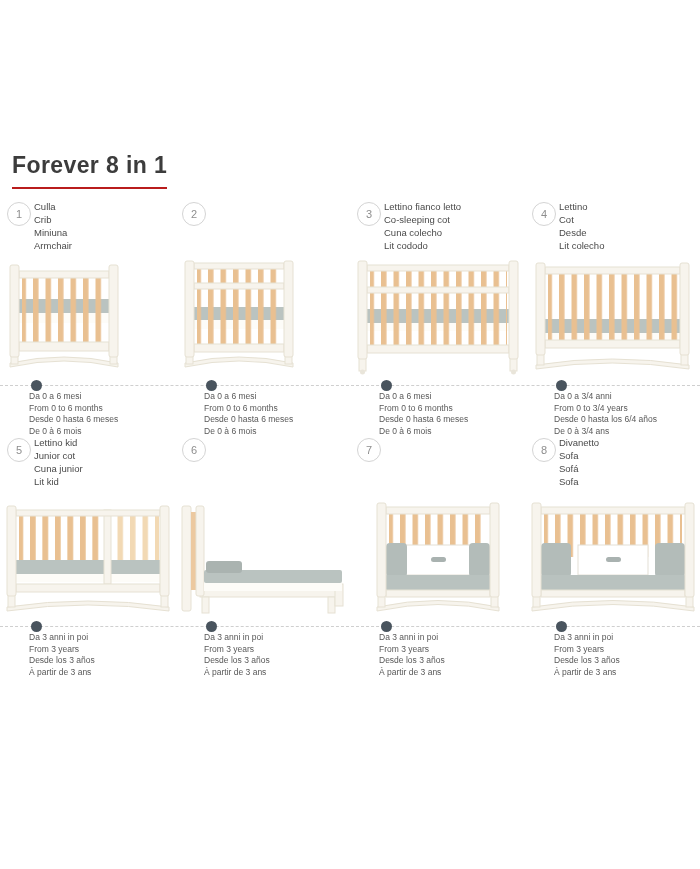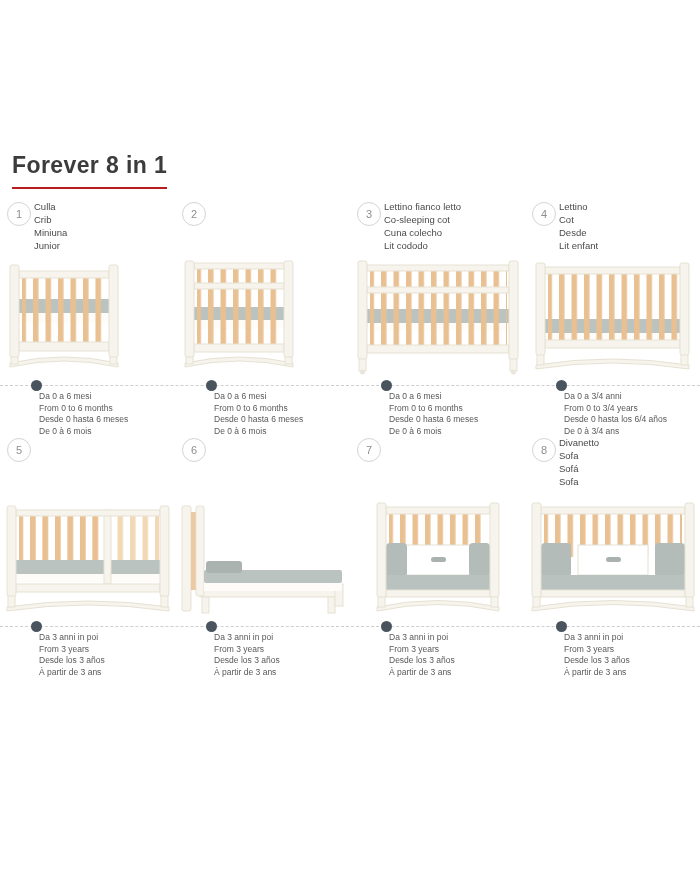--- a/index.html
+++ b/index.html
@@ -28,21 +28,21 @@
   .illus-cell { display:flex; align-items:flex-end; justify-content:center; }
   .illus-cell.left { justify-content:flex-start; padding-left:8px; }
   .divider { position:relative; border-top:1px dashed #cfcfcf; margin-top:8px; width:700px; }
   .divider2 { margin-top:7px; }
   .dot {
     position:absolute; top:-6px; width:11px; height:11px; border-radius:50%;
     background:#49545e;
   }
   .dot.d0{left:31px;} .dot.d1{left:206px;} .dot.d2{left:381px;} .dot.d3{left:556px;}
   .row-ages { padding-top:5px; height:46px; }
-  .age-cell { padding-left:39px; }
+  .age-cell { padding-left:29px; }
   .ag { font-size:8.5px; line-height:11.5px; color:#585858; white-space:nowrap; }
   .row-head2 { margin-top:3px; }
   
   .frs { fill:#f7f4ed; stroke:#e6e1d3; stroke-width:1; }
   .mat { fill:#bac3c0; }
   .sheet { fill:#fdfcf8; }
   .cush { fill:#b3bcb9; }
   .seat { fill:#b9c2bf; }
   .panel { fill:#ffffff; stroke:#e3dfd5; stroke-width:1; }
   .btn { fill:#a9b2b0; }
@@ -66,42 +66,42 @@
   <div class="page-title">Forever 8 in 1</div>
 </div>
 
 <div class="grid row-head">
   <div class="head-cell">
     <div class="num-circle">1</div>
     <div class="names">
       <div class="nm">Culla</div>
       <div class="nm">Crib</div>
       <div class="nm">Miniuna</div>
-      <div class="nm">Junior</div>
+      <div class="nm">Armchair</div>
     </div>
   </div>
   <div class="head-cell">
     <div class="num-circle">2</div>
   </div>
   <div class="head-cell">
     <div class="num-circle">3</div>
     <div class="names">
       <div class="nm">Lettino fianco letto</div>
       <div class="nm">Co-sleeping cot</div>
       <div class="nm">Cuna colecho</div>
       <div class="nm">Lit cododo</div>
     </div>
   </div>
   <div class="head-cell">
     <div class="num-circle">4</div>
     <div class="names">
       <div class="nm">Lettino</div>
       <div class="nm">Cot</div>
       <div class="nm">Desde</div>
-      <div class="nm">Lit enfant</div>
+      <div class="nm">Lit colecho</div>
     </div>
   </div>
 </div>
 
 <div class="grid row-illus">
   <div class="illus-cell left">
     <svg viewBox="0 0 112 118" width="112" height="118">
       <path d="M2 104 Q56 92 110 104 L110 108 Q56 96 2 108 Z" class="frs"></path>
       <rect x="3" y="92" width="7" height="13" class="frs"></rect>
         <rect x="102" y="92" width="7" height="13" class="frs"></rect>
@@ -193,20 +193,26 @@
     <div class="ag">Da 0 a 3/4 anni</div>
     <div class="ag">From 0 to 3/4 years</div>
     <div class="ag">Desde 0 hasta los 6/4 años</div>
     <div class="ag">De 0 à 3/4 ans</div>
   </div>
 </div>
 
 <div class="grid row-head row-head2">
   <div class="head-cell">
     <div class="num-circle">5</div>
+    <div class="names">
+      <div class="nm">Lettino kid</div>
+      <div class="nm">Junior cot</div>
+      <div class="nm">Cuna junior</div>
+      <div class="nm">Lit kid</div>
+    </div>
   </div>
   <div class="head-cell">
     <div class="num-circle">6</div>
   </div>
   <div class="head-cell">
     <div class="num-circle">7</div>
   </div>
   <div class="head-cell">
     <div class="num-circle">8</div>
     <div class="names">

